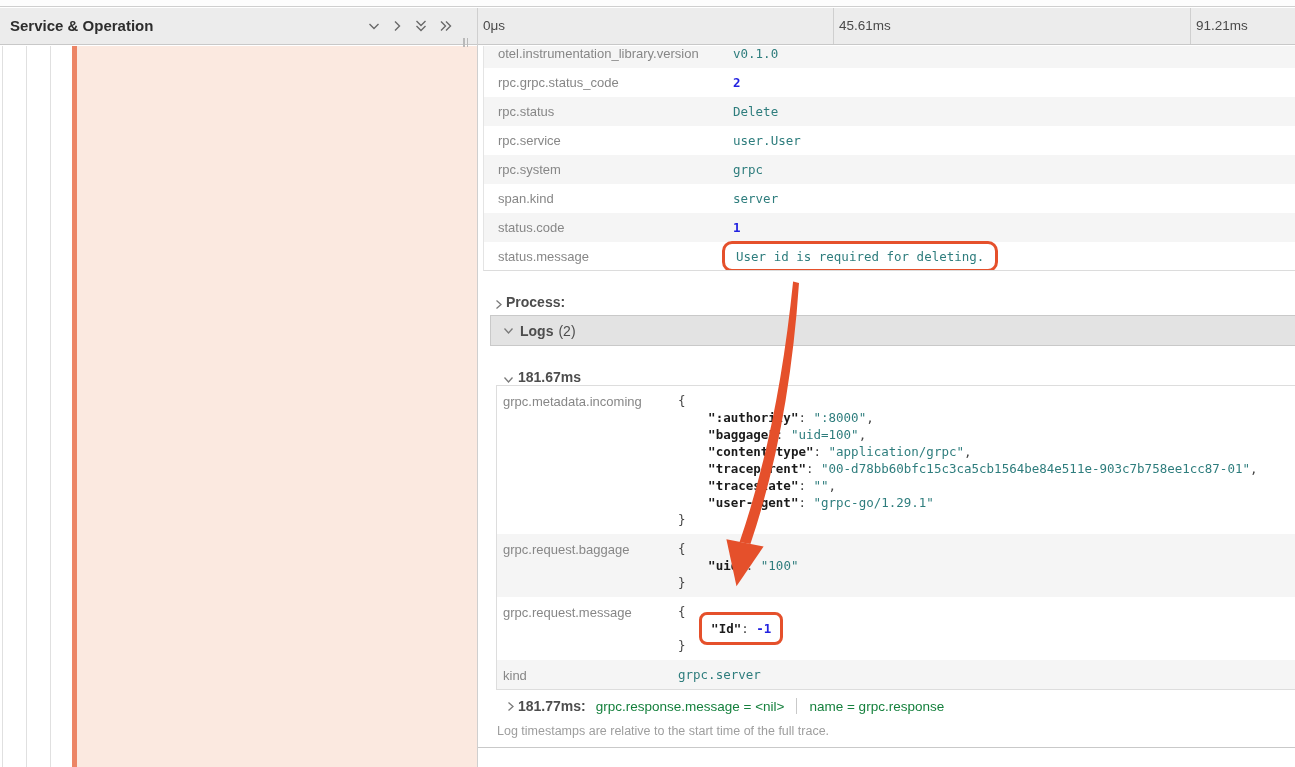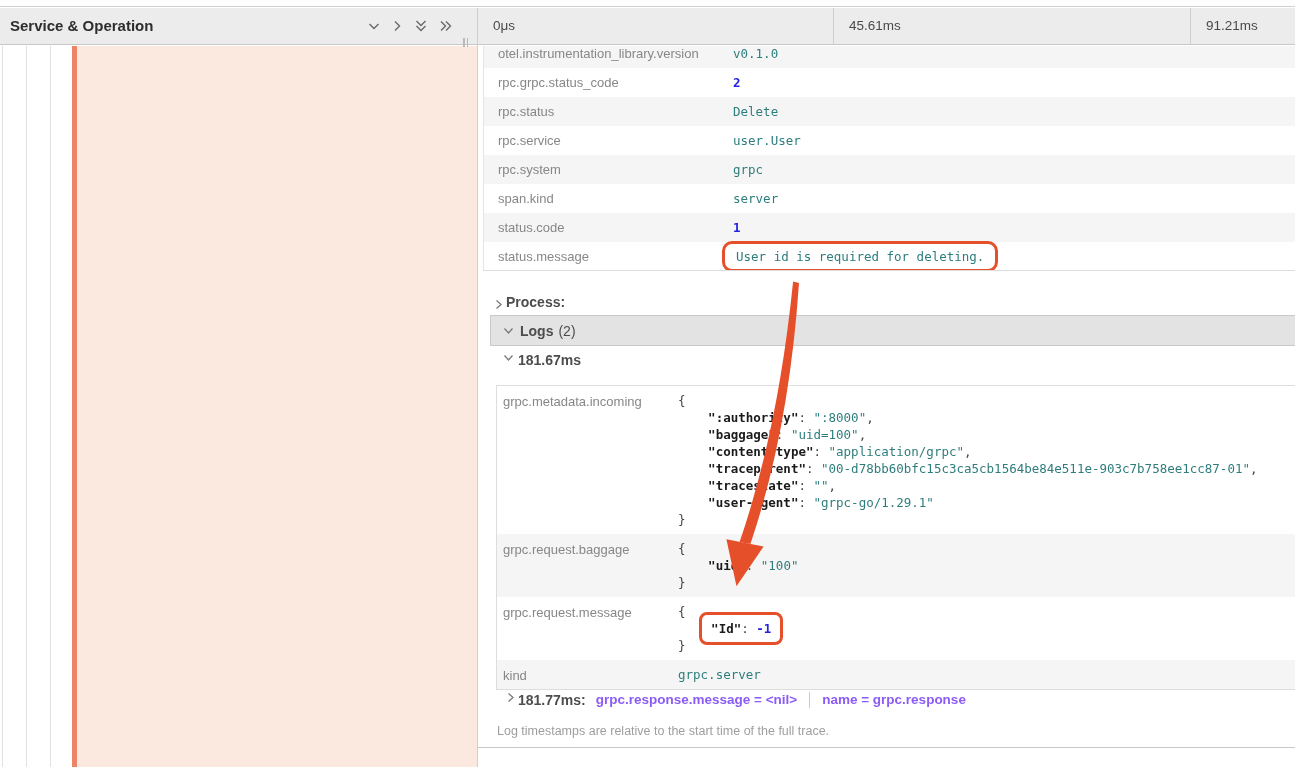--- a/index.html
+++ b/index.html
@@ -12,21 +12,21 @@
   .header { position:absolute; left:0; top:8px; width:1295px; height:37px;
     background:#ececec; border-bottom:1px solid #c8c8c8; z-index:5; }
   .header-left { position:absolute; left:0; top:0; width:477px; height:100%; }
   .hdr-title { position:absolute; left:10px; top:9px; font-size:15px; font-weight:bold; color:#2d2d2d; }
   .hdr-icons { position:absolute; left:366px; top:10px; display:flex; gap:9px; align-items:center; }
   .hdr-icons svg { display:block; cursor:pointer; }
   .drag-handle { position:absolute; left:463px; top:25px; width:7px; height:9px; }
   .drag-handle i { display:inline-block; width:1.5px; height:9px; background:#b9b9b9; margin-right:2px; }
   .header-right { position:absolute; left:477px; top:0; width:818px; height:100%; }
   .tick-line { position:absolute; top:0; bottom:0; width:1px; background:#cfcfcf; }
-  .tick-label { position:absolute; top:10px; font-size:13.5px; color:#4a4a4a;margin-left:10px; }
+  .tick-label { position:absolute; top:10px; font-size:13.5px; color:#4a4a4a; }
 
   
   .left-panel { position:absolute; left:0; top:46px; width:477px; height:721px; background:#fff; }
   .guide { position:absolute; top:0; bottom:0; width:1px; background:#e0e0e0; }
   .span-bar { position:absolute; left:72px; top:0; bottom:0; width:5px; background:#ec8566; }
   .span-row-bg { position:absolute; left:77px; top:0; bottom:0; width:400px; background:#fbe9e0; }
   .splitter { position:absolute; left:477px; top:8px; bottom:0; width:1px; background:#cfcfcf; z-index:6; }
 
   
   .right-panel { position:absolute; left:478px; top:46px; width:817px; height:721px;
@@ -56,31 +56,31 @@
   .process-row { position:absolute; left:12px; top:234px; height:30px; display:flex;
     align-items:flex-end; cursor:pointer; }
   .sec-chevron { width:16px; display:inline-flex; justify-content:center; flex:none; }
   .sec-label { font-size:14px; font-weight:bold; color:#4d4d4d; }
   .sec-count { font-size:14px; color:#4d4d4d; font-weight:normal; }
 
   .logs-header { position:absolute; left:12px; top:269px; width:873px; height:31px;
     background:#e3e3e3; border:1px solid #c9c9c9; display:flex; align-items:center;
     padding-left:9px; cursor:pointer; }
   .log-entry-header { position:absolute; left:12px; top:306px; height:33px; display:flex;
-    align-items:flex-start; padding-left:10px; cursor:pointer; }
+    align-items:flex-end; padding-left:10px; cursor:pointer; }
 
   .log-kv { position:absolute; left:18px; top:339px; width:867px; border:1px solid #ddd; }
   .log-kv .kv-row { align-items:flex-start; padding:6px 0; }
   .log-kv .kv-key { width:181px; padding-left:6px; padding-top:2px; }
   .json-lines div { line-height:17px; white-space:pre; }
 
   .log-summary { position:absolute; left:12px; top:646px; height:28px; display:flex;
-    align-items:flex-start; padding-left:12px; cursor:pointer; }
+    align-items:center; padding-left:12px; cursor:pointer; }
   .summary-ts { font-size:14px; font-weight:bold; color:#4d4d4d; margin-right:10px; }
-  .summary-field { font-size:13.5px; color:#8b5cf6;font-weight:bold; }
+  .summary-field { font-size:13.5px; color:#15803d; }
   .summary-div { width:1px; height:16px; background:#c9c9c9; margin:0 12px; }
 
   .logs-footnote { position:absolute; left:19px; top:678px; font-size:12.5px; color:#9e9e9e; }
   .bottom-line { position:absolute; left:0; top:701px; width:817px; height:1px; background:#c9c9c9; }
 
   .annotation-layer { position:absolute; left:0; top:0; width:1295px; height:767px;
     z-index:10; pointer-events:none; }
 </style>
 </head>
 <body>

